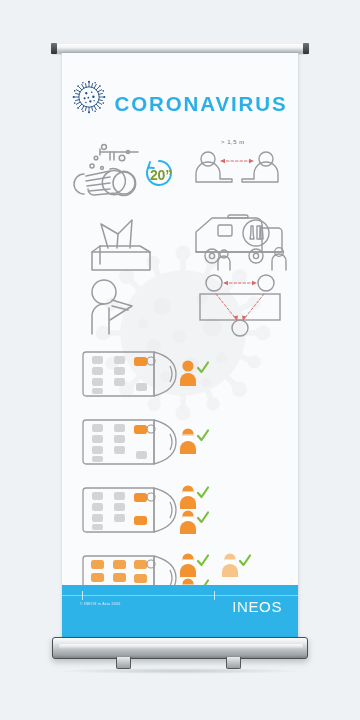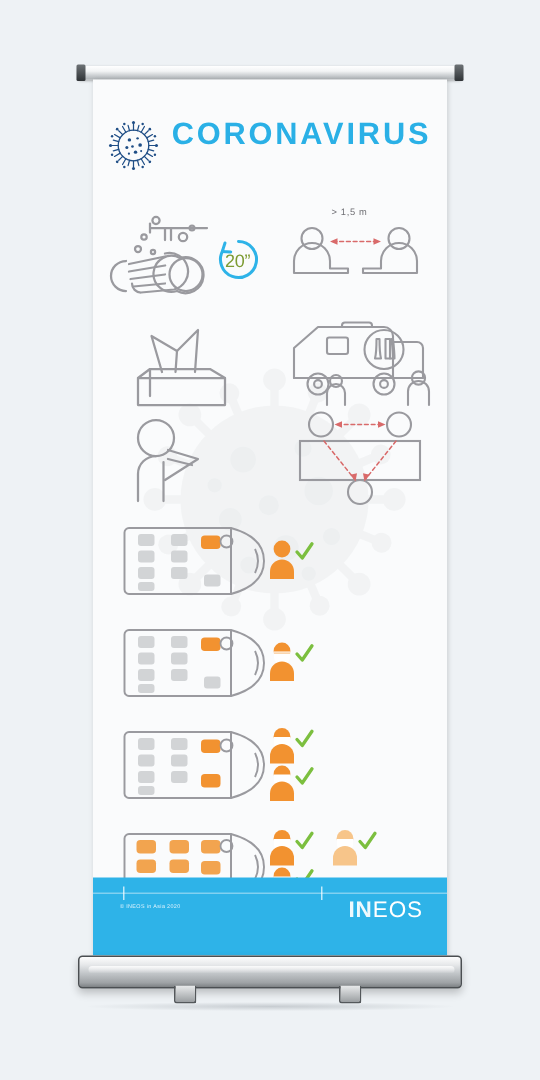--- a/index.html
+++ b/index.html
@@ -30,38 +30,38 @@
     position:absolute; left:62px; top:53px; width:236px; height:584px;
     background:#fafbfc;
     box-shadow:1px 0 3px rgba(0,0,0,.10), -1px 0 3px rgba(0,0,0,.06);
     overflow:hidden;
   }
 
   
   .watermark { position:absolute; left:26px; top:185px; width:190px; height:190px; opacity:.55; }
 
   
-  .header { position:absolute; left:0; top:27px; width:236px; display:flex; align-items:flex-start; justify-content:center; gap:8px; }
+  .header { position:absolute; left:0; top:27px; width:236px; display:flex; align-items:flex-end; justify-content:center; gap:8px; }
   .virus-logo { width:34px; height:34px; flex:0 0 auto; }
   .brand-title {
     font-size:20.5px; letter-spacing:1.9px; font-weight:bold;
     color:#2ab0e6; line-height:1; white-space:nowrap;
   }
 
   
   .grid { position:absolute; left:0; top:85px; width:236px; }
   .cell { position:relative; }
   .cell svg { display:block; overflow:visible; }
 
   .lbl-dist {
     position:absolute; font-size:6.2px; color:#6f6f74; letter-spacing:.45px;
     white-space:nowrap;
   }
   .badge-sec {
-    position:absolute; font-size:12px; font-weight:normal; color:#7d9b33;
+    position:absolute; font-size:14px; font-weight:bold; color:#7d9b33;
     letter-spacing:-.2px; white-space:nowrap;
   }
 
   
   .footer-band {
     position:absolute; left:0; bottom:0; width:236px; height:52px;
     background:#2eb3e8;
   }
   .footer-band .hair {
     position:absolute; left:0; top:10px; width:236px; height:1px;
@@ -72,21 +72,21 @@
   }
   .copyright {
     position:absolute; left:18px; top:17px;
     font-size:3.6px; color:#dff3fd; letter-spacing:.25px; white-space:nowrap;
   }
   .ineos-logo {
     position:absolute; right:16px; top:14px;
     font-size:15px; line-height:1; letter-spacing:.6px; white-space:nowrap;
     color:#ffffff;
   }
-  .ineos-logo .thin { font-weight:bold; opacity:.92; }
+  .ineos-logo .thin { font-weight:normal; opacity:.92; }
   .ineos-logo .bold { font-weight:normal; }
 
   
   .base {
     position:absolute; left:52px; top:637px; width:256px; height:22px;
     border-radius:3px;
     background:linear-gradient(180deg,#fdfdfd 0%,#e6e8ea 26%,#c0c4c7 56%,#9ea2a5 86%,#7d8184 100%);
     border:1px solid #4b4f52;
     box-shadow:0 3px 6px rgba(0,0,0,.22);
   }

